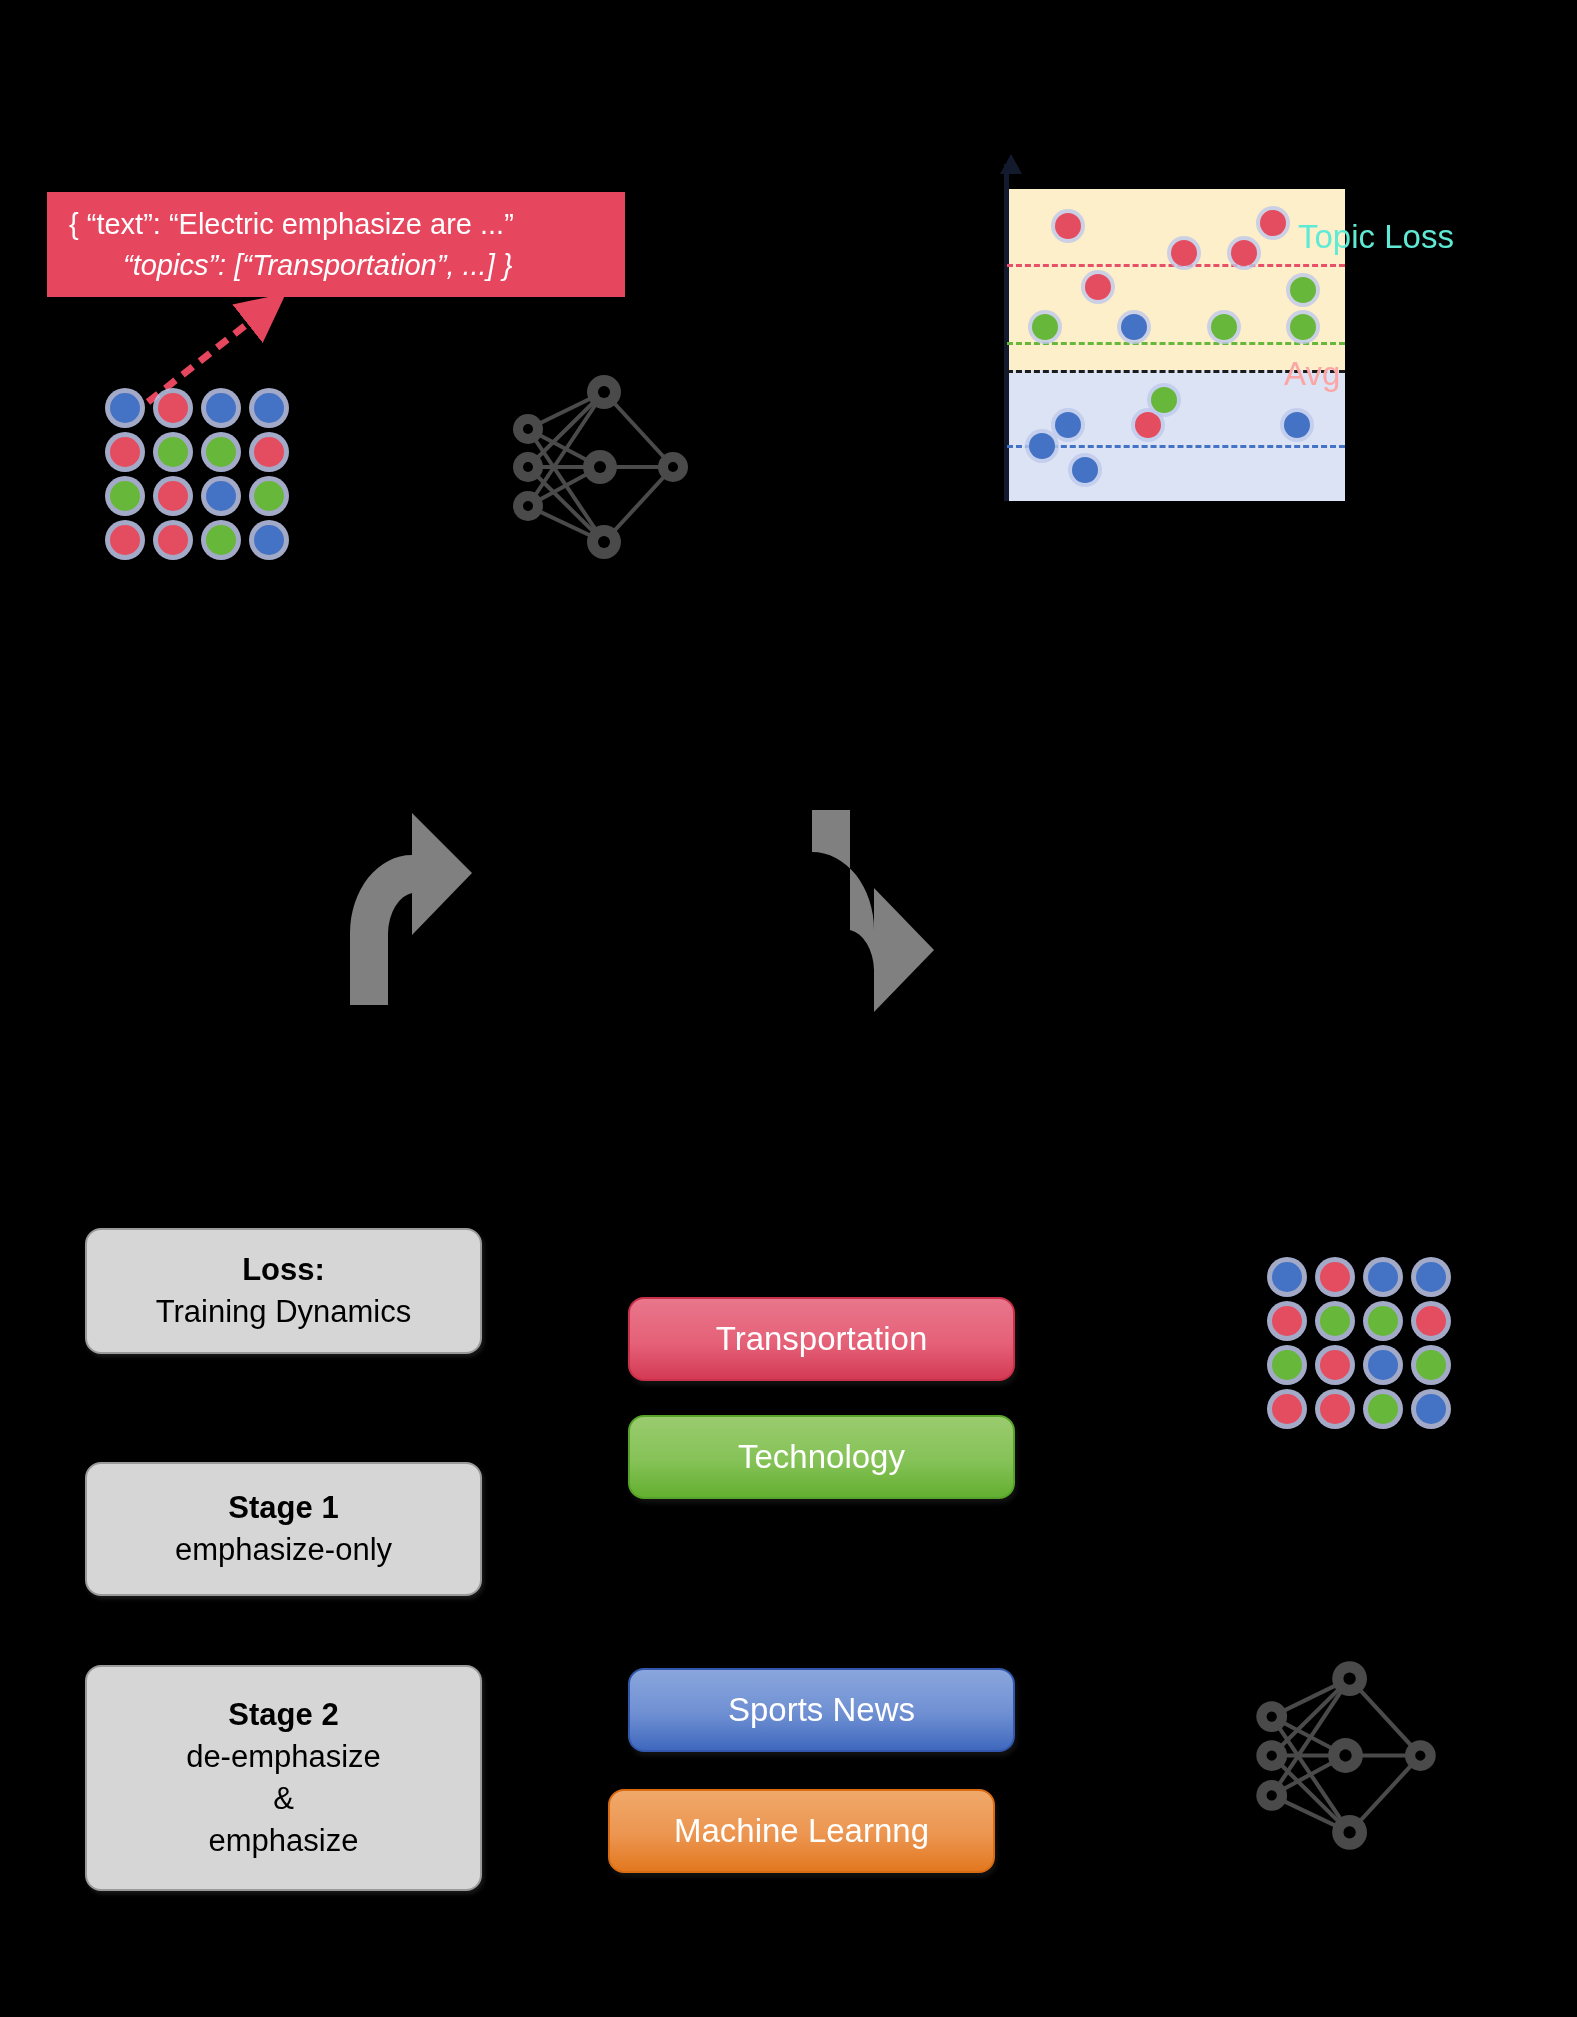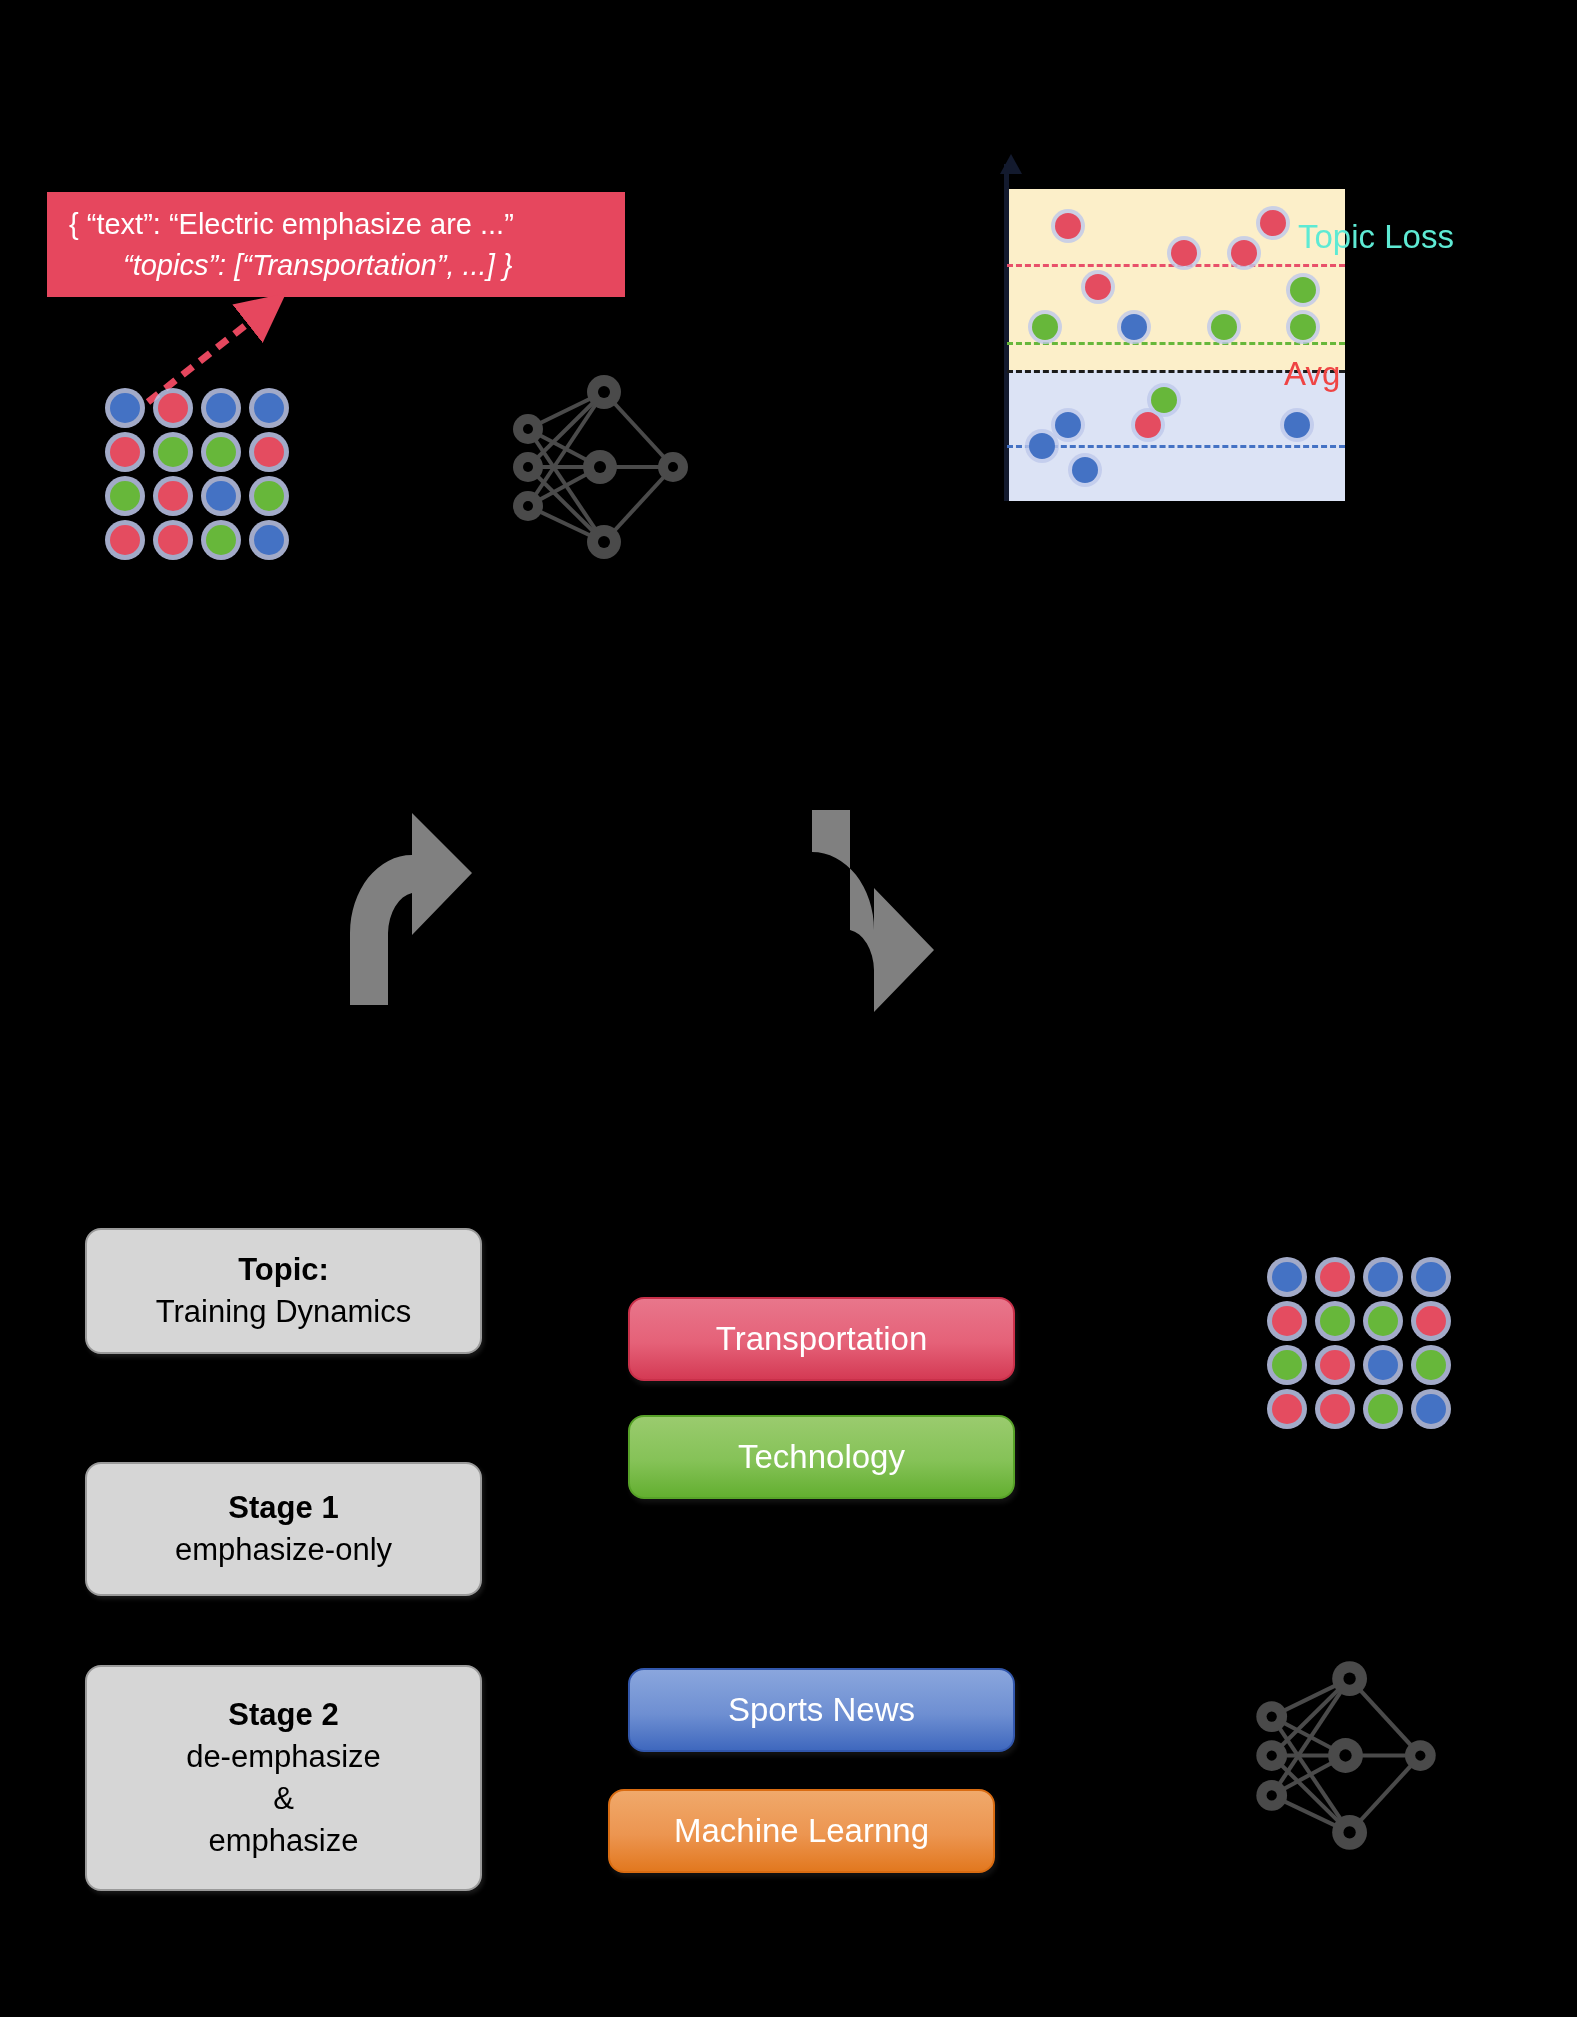--- a/index.html
+++ b/index.html
@@ -39,21 +39,21 @@
   #scatter .axis-head{position:absolute;left:-4px;top:-10px;width:0;height:0;
       border-left:11px solid transparent;border-right:11px solid transparent;
       border-bottom:20px solid #131A2E;}
   #scatter .hline{position:absolute;left:7px;right:0;height:0;border-top:3px dashed;}
   #scatter .pt{position:absolute;width:26px;height:26px;border-radius:50%;
       margin-left:-13px;margin-top:-13px;box-shadow:0 0 0 4px rgba(190,200,235,.8);}
   #scatter .pt.red{background:#E44C60;}
   #scatter .pt.green{background:#67B73A;}
   #scatter .pt.blue{background:#4472C4;}
   #lbl-topic-loss{left:1298px;top:218px;font-size:33px;color:#5eead4;white-space:nowrap;}
-  #lbl-avg{left:1284px;top:355px;font-size:33px;color:#ef4444;white-space:nowrap;}
+  #lbl-avg{left:1284px;top:355px;font-size:33px;color:#fca5a5;white-space:nowrap;}
 
   
   #cycle-left{left:320px;top:805px;width:180px;height:215px;}
   #cycle-right{left:800px;top:800px;width:185px;height:215px;}
 
   
   .stage-box{background:#D6D6D6;border:2px solid #9A9A9A;border-radius:16px;
      display:flex;flex-direction:column;align-items:center;justify-content:center;
      box-shadow:2px 3px 4px rgba(255,255,255,.10);}
   .stage-box .t-bold{font-weight:bold;font-size:31px;color:#000;line-height:42px;}
@@ -184,21 +184,21 @@
 <svg class="abs" id="cycle-left" viewBox="0 0 180 215">
   <path d="M92,8 L92,50 A62,78 0 0 0 30,128 L30,200 L68,200 L68,128
            A28,42 0 0 1 92,88 L92,130 L152,68 Z" fill="#808080"></path>
 </svg>
 <svg class="abs" id="cycle-right" viewBox="0 0 185 215">
   <path d="M12,10 L12,52 A62,78 0 0 1 74,130 L74,88 L134,150 L74,212 L74,170
            A28,42 0 0 0 50,130 L50,10 Z" fill="#808080"></path>
 </svg>
 
 <div class="abs stage-box" id="stage-input">
-  <div class="t-bold">Topic:</div>
+  <div class="t-bold">Loss:</div>
   <div class="t-reg">Training Dynamics</div>
 </div>
 <div class="abs stage-box" id="stage-1">
   <div class="t-bold">Stage 1</div>
   <div class="t-reg">emphasize-only</div>
 </div>
 <div class="abs stage-box" id="stage-2">
   <div class="t-bold">Stage 2</div>
   <div class="t-reg">de-emphasize</div>
   <div class="t-reg">&amp;</div>

